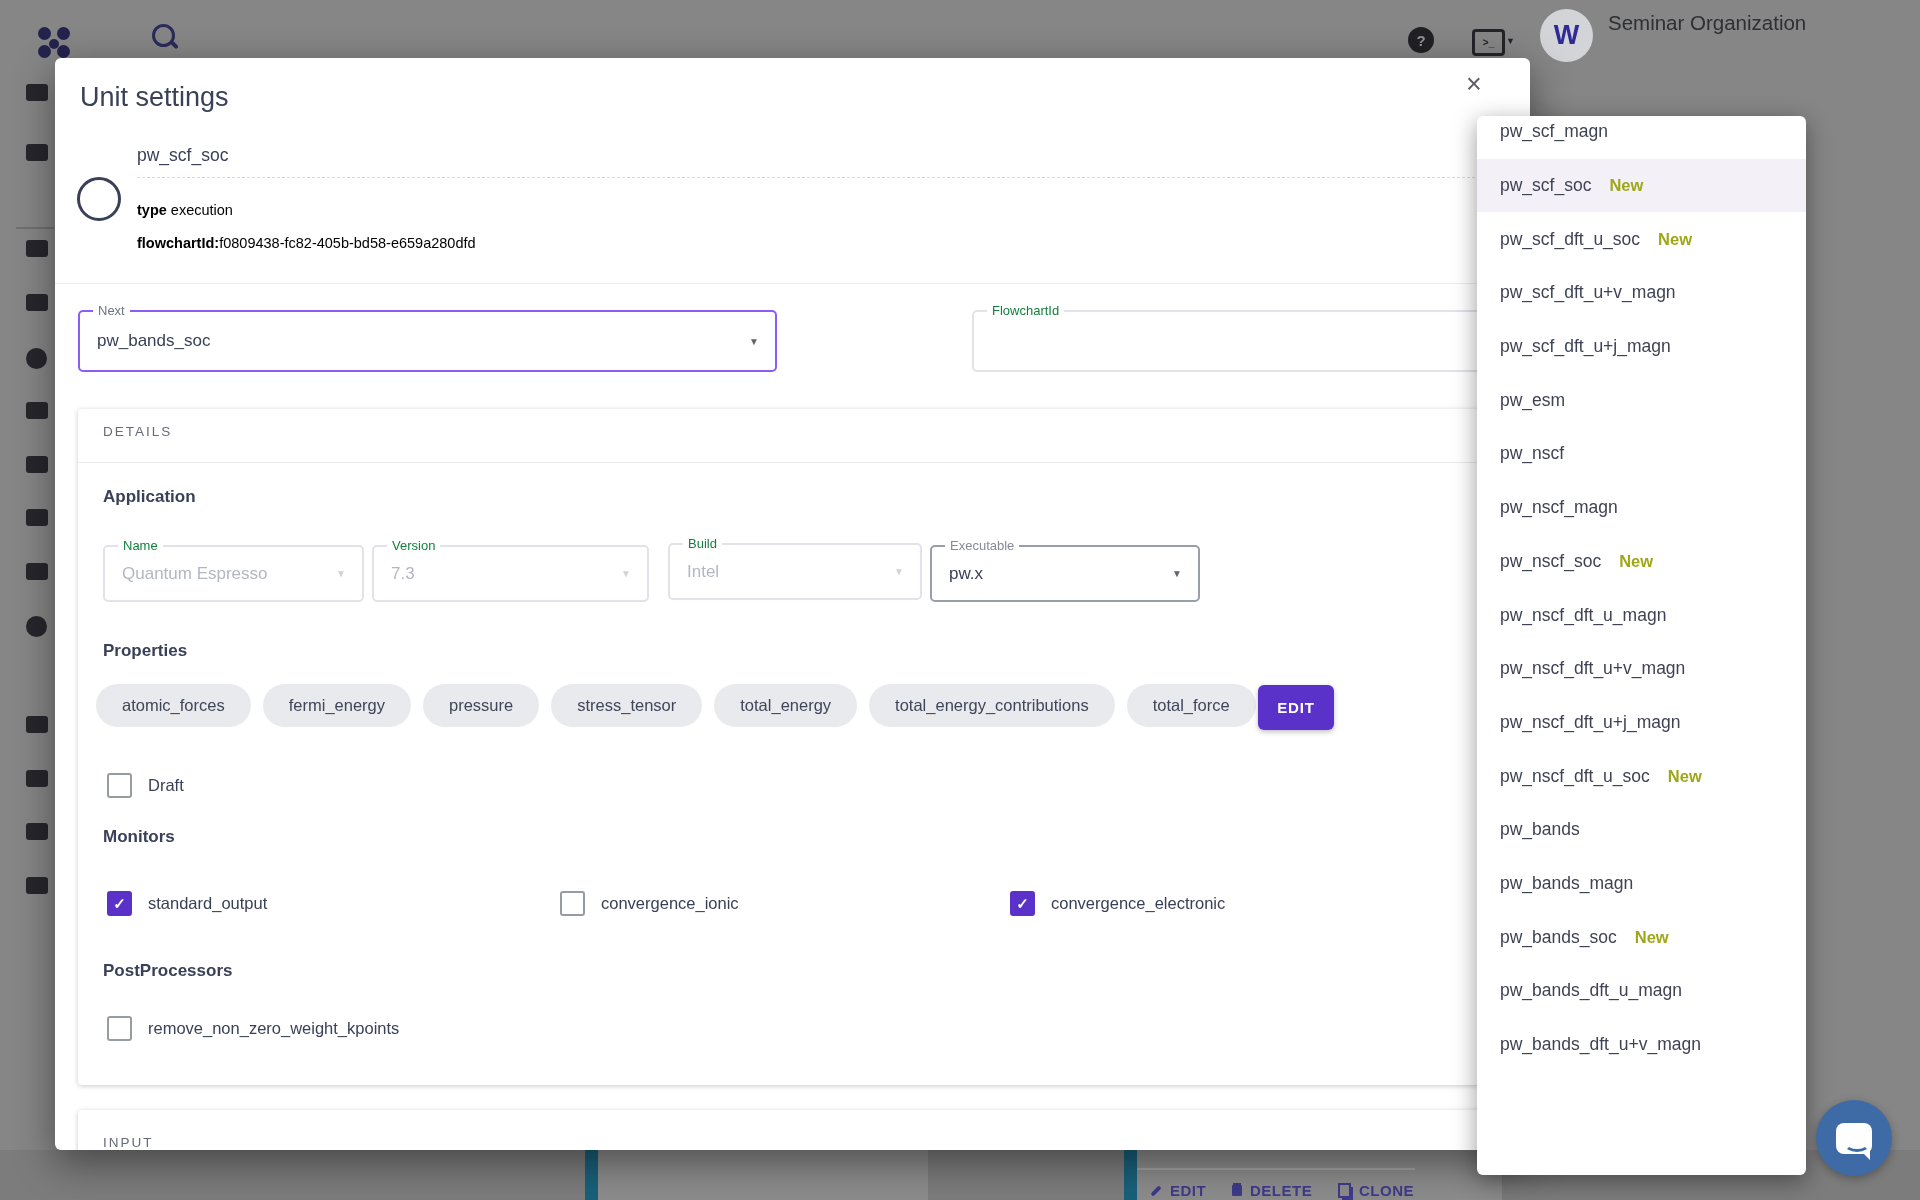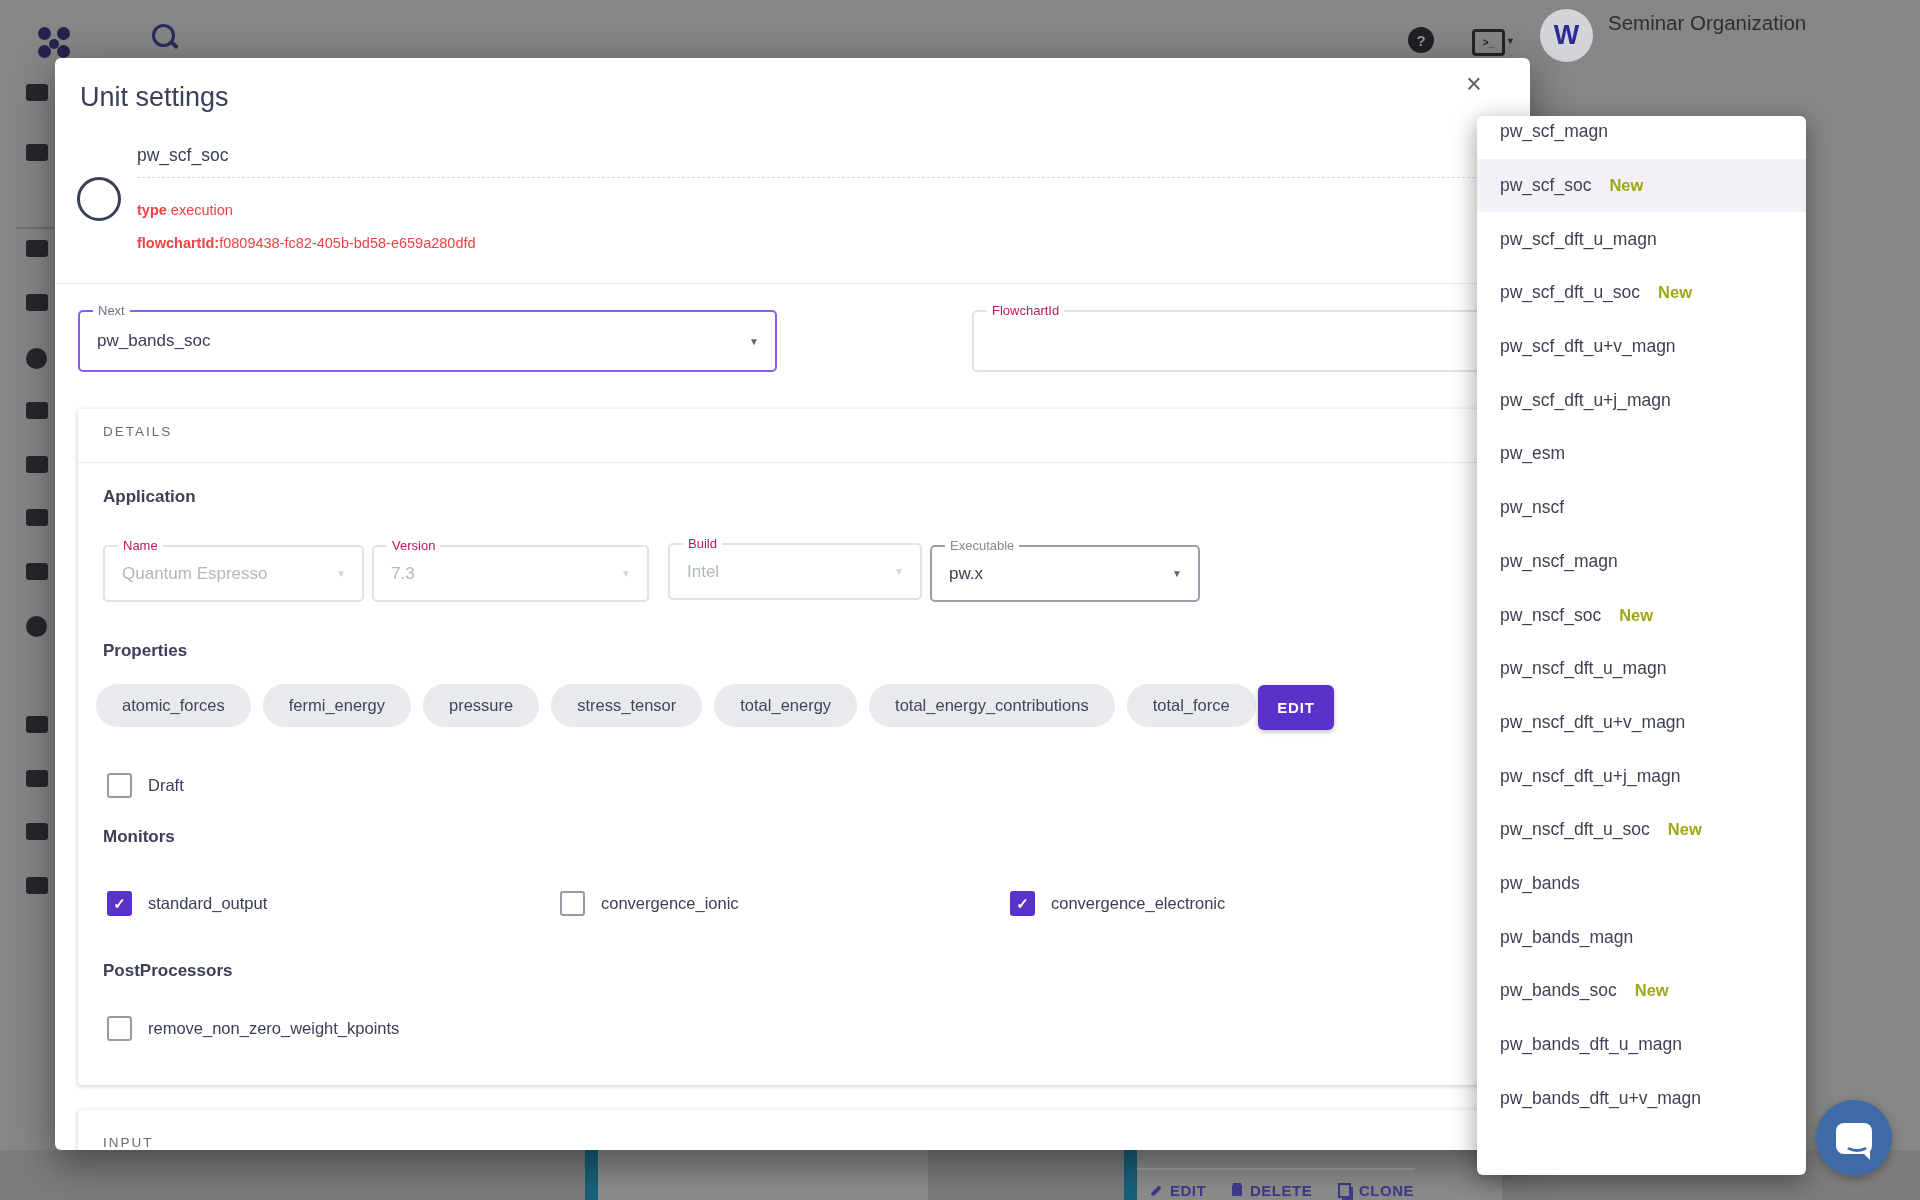--- a/index.html
+++ b/index.html
@@ -37,30 +37,30 @@
   .ic-copy{width:9px;height:11px;border:2px solid #3f3a8a;box-shadow:3px 3px 0 -1px #3f3a8a;}
 
   
   .modal{left:55px;top:58px;width:1475px;height:1092px;background:#ffffff;border-radius:6px;
          box-shadow:0 12px 40px rgba(0,0,0,.45);overflow:hidden;z-index:10;}
   .modal-title{left:25px;top:24px;font-size:27px;font-weight:500;color:#3a4057;}
   .close-x{left:1403px;top:10px;width:32px;height:32px;font-size:27px;color:#5c5f66;display:flex;align-items:center;justify-content:center;cursor:pointer;}
   .unit-circle{left:22px;top:119px;width:38px;height:38px;border:3.5px solid #3a4057;border-radius:50%;}
   .unit-name{left:82px;top:87px;font-size:17.5px;color:#3a4057;}
   .unit-dash{left:82px;top:119px;width:1363px;border-top:1.5px dashed #d8d9de;}
-  .unit-meta{left:82px;font-size:14.5px;color:#ef4444;}
+  .unit-meta{left:82px;font-size:14.5px;color:#000000;}
   .unit-meta b{font-weight:bold;}
   .hdr-divider{left:0;top:225px;width:1475px;height:1px;background:#ececee;}
 
   .outl{position:absolute;height:58px;border:2px solid #8b5cf6;border-radius:5px;background:#fff;}
   .outl .flabel{position:absolute;left:13px;top:-9px;background:#fff;padding:0 5px;font-size:13px;color:#6e7380;}
   .outl .fvalue{position:absolute;left:17px;top:0;height:100%;display:flex;align-items:center;font-size:17px;color:#3a4057;}
   .outl .fcaret{position:absolute;right:16px;top:24px;font-size:10px;color:#5f6470;}
   .outl.disabled{border-color:#e1e3e8;}
-  .outl.disabled .flabel{color:#be185d;}
+  .outl.disabled .flabel{color:#15803d;}
   .outl.disabled .fvalue{color:#b3b7c0;}
   .outl.disabled .fcaret{color:#d0d3d9;}
   .outl.exec{border-color:#9a9eaa;}
   .outl.exec .flabel{color:#858a96;}
 
   .card{position:absolute;left:23px;width:1422px;background:#fff;border-radius:4px;
         box-shadow:0 1px 5px rgba(0,0,0,.22);}
   .sec-label{position:absolute;left:25px;font-size:13.5px;letter-spacing:2px;color:#656b77;}
   .card-divider{position:absolute;left:0;width:1422px;height:1px;background:#e9eaec;}
   .h-bold{position:absolute;left:25px;font-size:17px;font-weight:bold;color:#3a4057;}
@@ -253,23 +253,20 @@
 <div class="abs paper">
   <div class="dd-list" id="dd-list">
       <div class="dd-item">
         <span>pw_scf_magn</span>
       </div>
       <div class="dd-item sel">
         <span>pw_scf_soc</span>
         <span class="dd-new">New</span>
       </div>
       <div class="dd-item">
-        <span>pw_scf_dft_u_magn</span>
-      </div>
-      <div class="dd-item">
         <span>pw_scf_dft_u_soc</span>
         <span class="dd-new">New</span>
       </div>
       <div class="dd-item">
         <span>pw_scf_dft_u+v_magn</span>
       </div>
       <div class="dd-item">
         <span>pw_scf_dft_u+j_magn</span>
       </div>
       <div class="dd-item">

